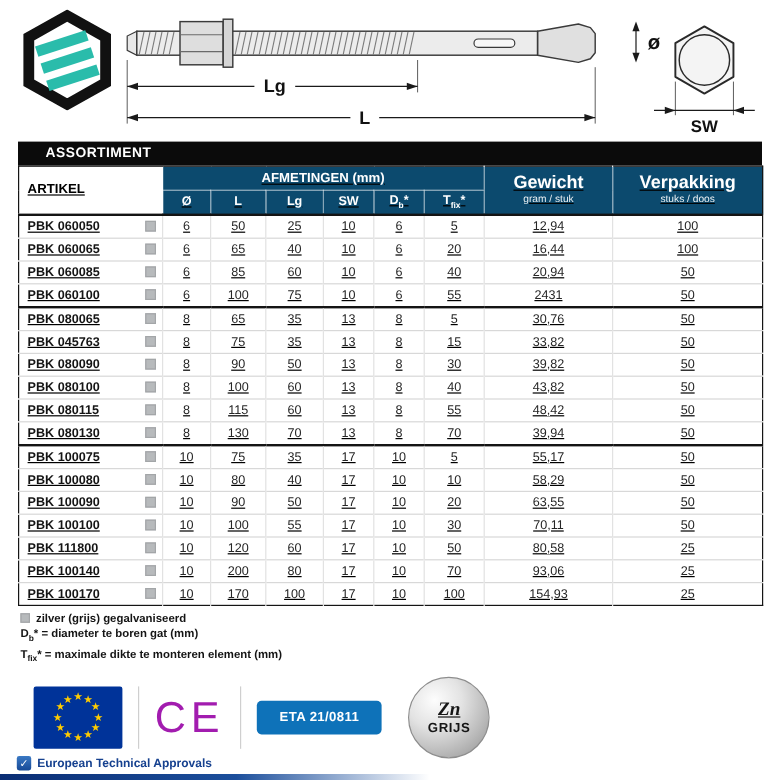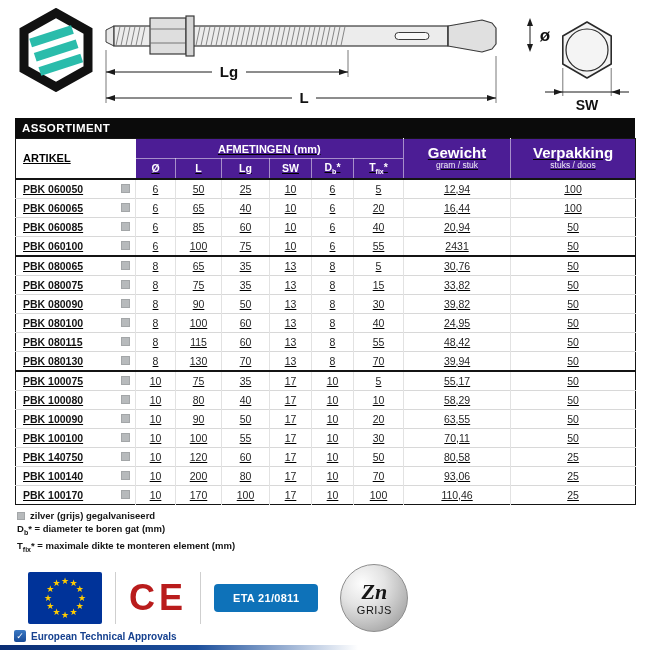--- a/index.html
+++ b/index.html
@@ -7,26 +7,26 @@
   body{font-family:"Liberation Sans",sans-serif;background:#fff;}
   .canvas{position:relative;width:650px;height:650px;background:#fff;overflow:hidden;}
 
   
   .logo{position:absolute;left:12px;top:8px;}
   .anchor-drawing{position:absolute;left:100px;top:6px;}
   .symbols{position:absolute;left:523px;top:6px;}
 
   
   .assort-bar{position:absolute;left:15px;top:118px;width:620px;height:20px;background:#0b0b0b;
-    color:#fff;font-size:11.5px;font-weight:bold;letter-spacing:.4px;display:flex;align-items:center;padding-left:7px;}
+    color:#fff;font-size:11.5px;font-weight:bold;letter-spacing:.4px;display:flex;align-items:center;padding-left:23px;}
 
   
   .spec-table{position:absolute;left:15px;top:138px;width:620px;border-collapse:collapse;table-layout:fixed;
     border:1px solid #151515;text-decoration:underline;}
-  .spec-table th{background:#4c1d95;color:#fff;vertical-align:middle;padding:0;height:20px;}
+  .spec-table th{background:#0c4a6e;color:#fff;vertical-align:middle;padding:0;height:20px;}
   .artikel-th{background:#fff !important;color:#000 !important;text-align:left;padding-left:7px !important;
     font-size:11px;font-weight:bold;}
   .afm-th{font-size:11px;font-weight:bold;border-bottom:1px solid rgba(255,255,255,.5);}
   .dim-th{font-size:10.5px;font-weight:bold;border-left:1px solid rgba(255,255,255,.5);}
   .stat-th{border-left:1px solid rgba(255,255,255,.5);}
   .th-main{font-size:15px;font-weight:bold;line-height:12px;}
   .th-sub{font-size:8.5px;font-weight:normal;opacity:.92;line-height:10px;margin-top:1px;}
   .spec-table thead{border-bottom:2px solid #141414;}
   .spec-table td{font-size:10.5px;color:#262626;text-align:center;height:18px;line-height:18px;
     border-left:1px solid #e2e2e2;border-top:1px solid #d8d8d8;white-space:nowrap;overflow:hidden;}
@@ -41,28 +41,28 @@
   .legend{position:absolute;left:17px;top:509px;font-size:9.5px;color:#141414;line-height:13px;font-weight:bold;}
   .legend-swatch{display:inline-block;width:8px;height:8px;background:#b7babc;border:1px solid #a3a6a8;
     vertical-align:-1px;margin-right:5px;}
   sub{font-size:7px;}
 
   
   .certs{position:absolute;left:28px;top:562px;height:72px;display:flex;align-items:center;}
   .eu-flag{position:relative;width:74px;height:52px;background:#003399;border-radius:2px;flex:none;}
   .eu-star{position:absolute;left:50%;top:50%;color:#ffcc00;font-size:9px;line-height:1;}
   .cert-divider{width:1px;height:52px;background:#cfcfcf;margin:0 13px;flex:none;}
-  .ce-text{font-size:36px;color:#b91c1c;letter-spacing:4px;font-weight:700;line-height:1;}
+  .ce-text{font-size:36px;color:#a21caf;letter-spacing:4px;font-weight:400;line-height:1;}
   .eta-badge{background:#0e72b9;color:#fff;font-size:11px;font-weight:bold;padding:8px 19px;border-radius:4px;
     letter-spacing:.3px;flex:none;}
   .zn-circle{width:68px;height:68px;margin-left:22px;border-radius:50%;flex:none;
     background:radial-gradient(circle at 32% 28%,#fdfdfd 0%,#e3e3e3 35%,#b9b9b9 68%,#8f8f8f 100%);
     border:1px solid #8d8d8d;display:flex;flex-direction:column;align-items:center;justify-content:center;}
-  .zn-main{font-family:"Liberation Serif",serif;font-style:italic;font-weight:bold;font-size:22px;color:#161616;line-height:1;}
-  .zn-sub{font-size:11px;font-weight:normal;letter-spacing:.5px;color:#161616;line-height:1;margin-top:2px;}
+  .zn-main{font-family:"Liberation Serif",serif;font-style:italic;font-weight:bold;font-size:16px;color:#161616;line-height:1;text-decoration:underline;}
+  .zn-sub{font-size:11px;font-weight:bold;letter-spacing:.5px;color:#161616;line-height:1;margin-top:2px;}
 
   
   .eta-footer{position:absolute;left:14px;bottom:8px;display:flex;align-items:center;gap:5px;}
   .check-box{width:12px;height:12px;background:linear-gradient(180deg,#3a79c4,#174a97);border-radius:2px;
     color:#fff;font-size:9px;line-height:1;display:flex;align-items:center;justify-content:center;}
   .eta-footer-text{color:#16418f;font-size:10px;font-weight:bold;}
   .bottom-bar{position:absolute;left:0;bottom:0;width:358px;height:5px;
     background:linear-gradient(90deg,#0a2d74 0%,#1c4f9c 55%,rgba(28,79,156,0) 100%);}
 </style>
 </head>
@@ -290,21 +290,21 @@
           <td>35</td>
           <td>13</td>
           <td>8</td>
           <td>5</td>
           <td>30,76</td>
           <td>50</td>
         </tr>
         <tr>
           <td class="artikel-cell">
             <div class="artikel-flex">
-              <span class="artikel-text">PBK 080075</span>
+              <span class="artikel-text">PBK 045763</span>
               <span class="swatch"></span>
             </div>
           </td>
           <td>8</td>
           <td>75</td>
           <td>35</td>
           <td>13</td>
           <td>8</td>
           <td>15</td>
           <td>33,82</td>
@@ -332,21 +332,21 @@
               <span class="artikel-text">PBK 080100</span>
               <span class="swatch"></span>
             </div>
           </td>
           <td>8</td>
           <td>100</td>
           <td>60</td>
           <td>13</td>
           <td>8</td>
           <td>40</td>
-          <td>24,95</td>
+          <td>43,82</td>
           <td>50</td>
         </tr>
         <tr>
           <td class="artikel-cell">
             <div class="artikel-flex">
               <span class="artikel-text">PBK 080115</span>
               <span class="swatch"></span>
             </div>
           </td>
           <td>8</td>
@@ -434,21 +434,21 @@
           <td>55</td>
           <td>17</td>
           <td>10</td>
           <td>30</td>
           <td>70,11</td>
           <td>50</td>
         </tr>
         <tr>
           <td class="artikel-cell">
             <div class="artikel-flex">
-              <span class="artikel-text">PBK 140750</span>
+              <span class="artikel-text">PBK 111800</span>
               <span class="swatch"></span>
             </div>
           </td>
           <td>10</td>
           <td>120</td>
           <td>60</td>
           <td>17</td>
           <td>10</td>
           <td>50</td>
           <td>80,58</td>
@@ -476,21 +476,21 @@
               <span class="artikel-text">PBK 100170</span>
               <span class="swatch"></span>
             </div>
           </td>
           <td>10</td>
           <td>170</td>
           <td>100</td>
           <td>17</td>
           <td>10</td>
           <td>100</td>
-          <td>110,46</td>
+          <td>154,93</td>
           <td>25</td>
         </tr>
       </tbody>
   </table>
 
   <div class="legend">
     <div><span class="legend-swatch"></span><span>zilver (grijs) gegalvaniseerd</span></div>
     <div><span>D</span><sub>b</sub><span>* = diameter te boren gat (mm)</span></div>
     <div><span>T</span><sub>fix</sub><span>* = maximale dikte te monteren element (mm)</span></div>
   </div>

